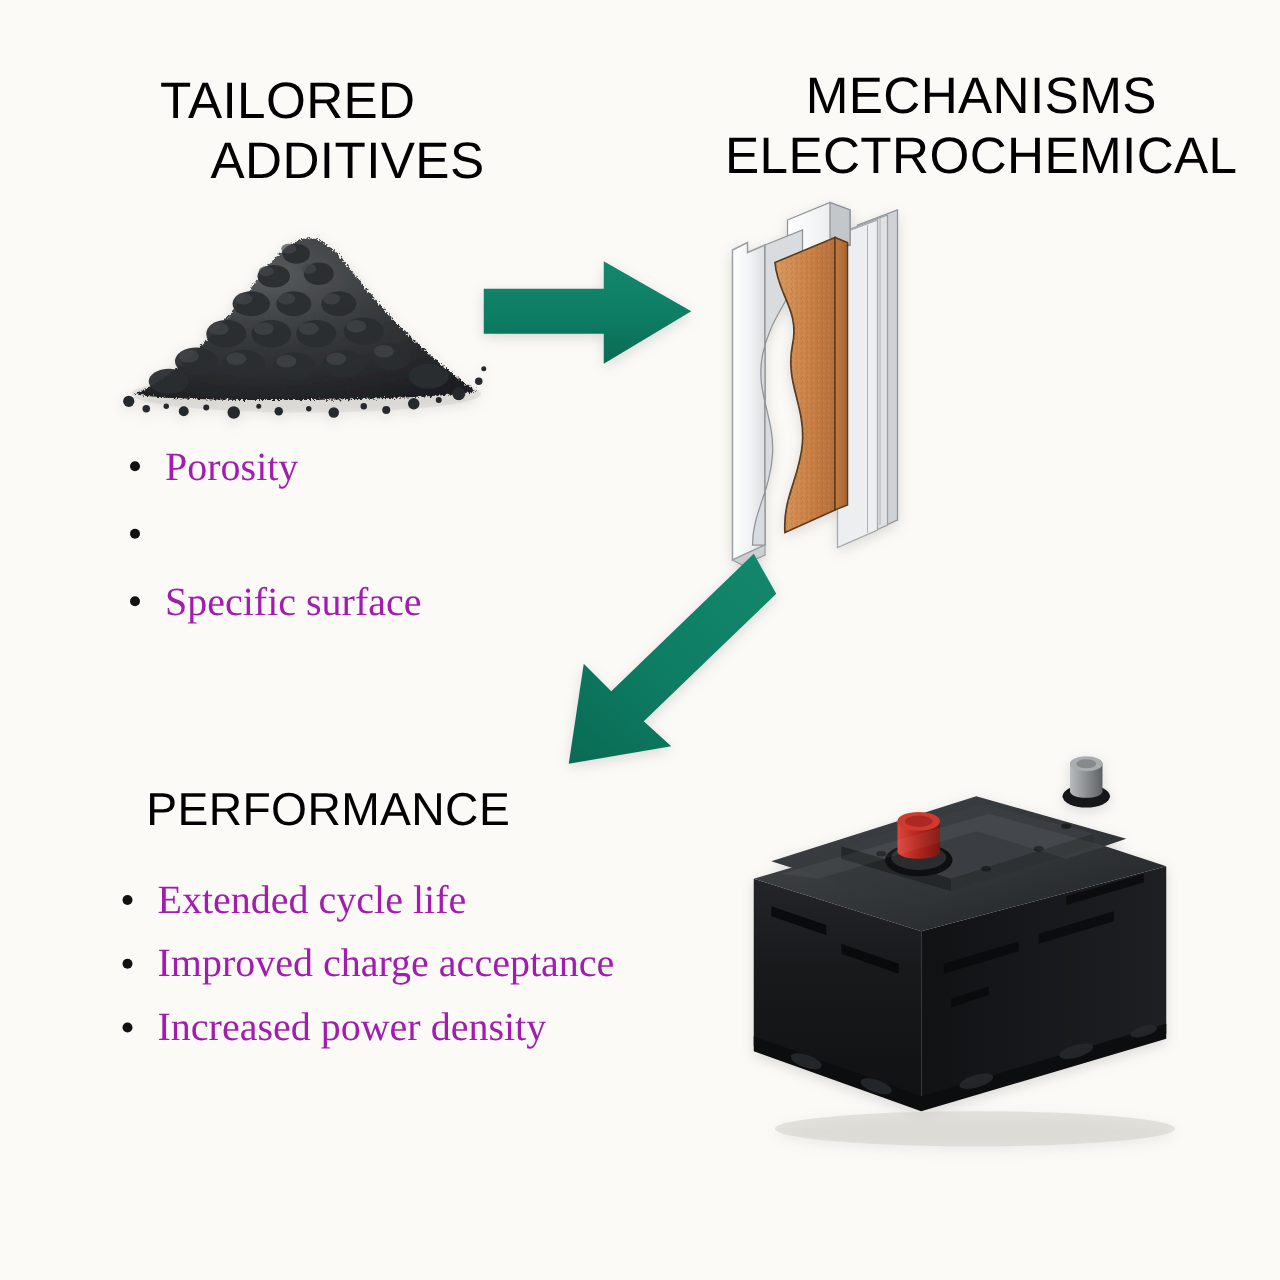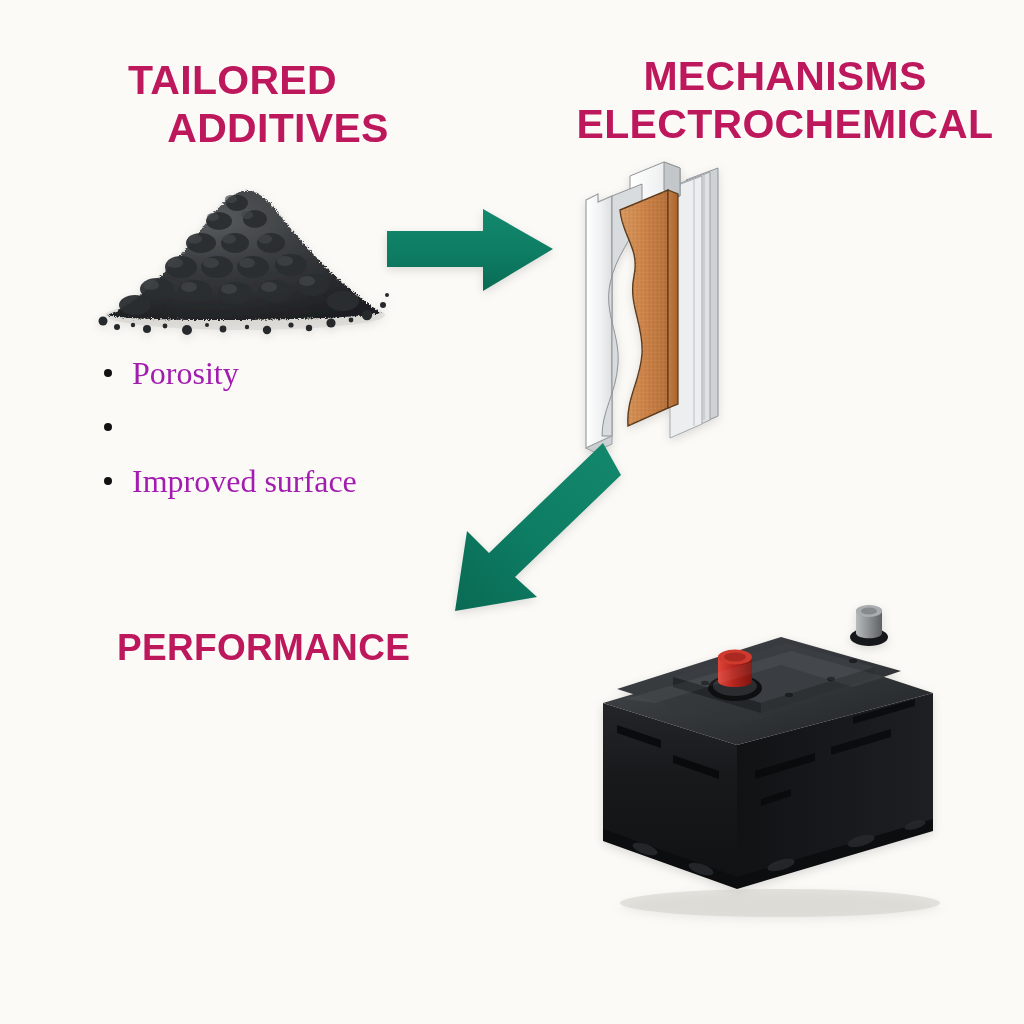--- a/index.html
+++ b/index.html
@@ -19,22 +19,22 @@
     width: 1024px;
     height: 1024px;
     background: #fbfaf7;
     overflow: hidden;
   }
 
   
   .heading {
     position: absolute;
     font-family: "Liberation Sans", "DejaVu Sans", sans-serif;
-    font-weight: bold;
-    color: #be185d;
+    font-weight: normal;
+    color: #000000;
     letter-spacing: 0.3px;
     line-height: 1.18;
   }
   #heading-additives {
     left: 128px;
     top: 56px;
     width: 300px;
     font-size: 41px;
   }
   #heading-additives .hl2 { display:block;text-align:center; }
@@ -244,21 +244,21 @@
   <ul class="bullet-list" id="list-additives">
     <li>
       <span class="bullet-dot"></span>
       <span>Porosity</span>
     </li>
     <li>
       <span class="bullet-dot"></span>
     </li>
     <li>
       <span class="bullet-dot"></span>
-      <span>Improved surface</span>
+      <span>Specific surface</span>
     </li>
   </ul>
 
   <svg id="arrow-horizontal" class="arrow-svg soft-shadow" width="190" height="95" viewBox="0 0 190 95">
     <defs>
       <linearGradient id="arrG1" x1="0" y1="0" x2="0" y2="1">
         <stop offset="0%" stop-color="#13886d"></stop>
         <stop offset="55%" stop-color="#0d7d63"></stop>
         <stop offset="100%" stop-color="#0a6a54"></stop>
       </linearGradient>
@@ -345,20 +345,34 @@
         <stop offset="55%" stop-color="#0d7d63"></stop>
         <stop offset="100%" stop-color="#0a6a54"></stop>
       </linearGradient>
     </defs>
 
     <polygon points="178,8 196,40 90,142 112,162 30,176 42,96 64,118" fill="url(#arrG2)"></polygon>
   </svg>
 
   <div class="heading" id="heading-performance">PERFORMANCE</div>
 
+  <ul class="bullet-list" id="list-performance">
+    <li>
+      <span class="bullet-dot"></span>
+      <span>Extended cycle life</span>
+    </li>
+    <li>
+      <span class="bullet-dot"></span>
+      <span>Improved charge acceptance</span>
+    </li>
+    <li>
+      <span class="bullet-dot"></span>
+      <span>Increased power density</span>
+    </li>
+  </ul>
 
   <svg id="car-battery" class="soft-shadow" viewBox="0 0 380 335">
     <defs>
       <linearGradient id="batFrontG" x1="0" y1="0" x2="0" y2="1">
         <stop offset="0%" stop-color="#232528"></stop>
         <stop offset="40%" stop-color="#17191b"></stop>
         <stop offset="100%" stop-color="#101113"></stop>
       </linearGradient>
       <linearGradient id="batSideG" x1="0" y1="0" x2="1" y2="0">
         <stop offset="0%" stop-color="#111214"></stop>

